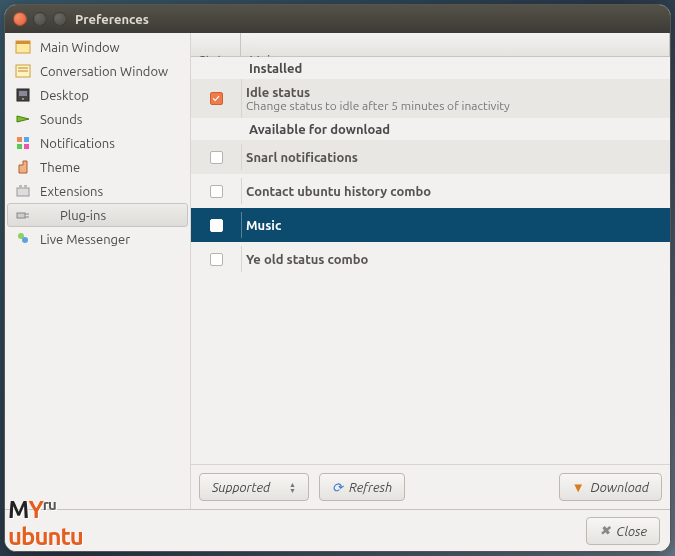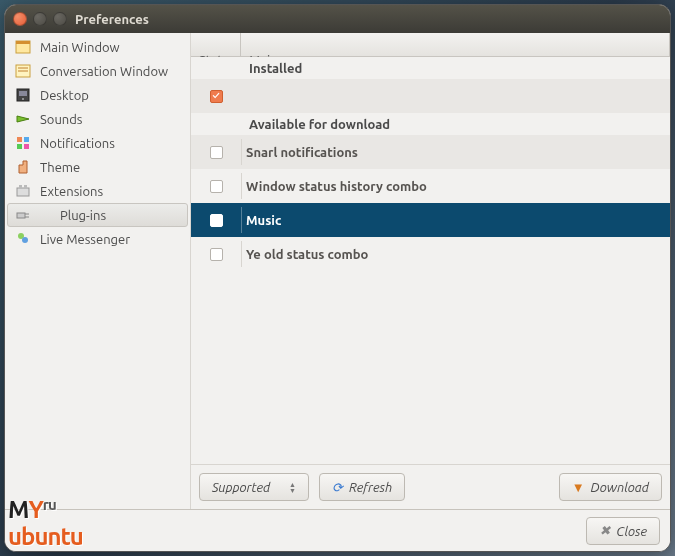--- a/index.html
+++ b/index.html
@@ -154,39 +154,43 @@
         <div class="th name">Main</div>
       </div>
       <div class="rows">
 
         <div class="section-head" style="padding-left:58px;">Installed</div>
 
         <div class="row alt">
           <div class="chkcell">
               <div class="chk checked"></div>
             </div>
+          <div class="namecell">
+            <div class="plugin-name">Idle status</div>
+            <div class="plugin-desc">Change status to idle after 5 minutes of inactivity</div>
+          </div>
         </div>
 
         <div class="section-head" style="padding-left:58px;">Available for download</div>
 
         <div class="row alt">
           <div class="chkcell">
               <div class="chk"></div>
             </div>
           <div class="namecell">
               <div class="plugin-name">Snarl notifications</div>
             </div>
         </div>
 
         <div class="row">
           <div class="chkcell">
               <div class="chk"></div>
             </div>
           <div class="namecell">
-              <div class="plugin-name">Window status history combo</div>
+              <div class="plugin-name">Contact ubuntu history combo</div>
             </div>
         </div>
 
         <div class="row sel">
           <div class="chkcell">
               <div class="chk"></div>
             </div>
           <div class="namecell">
               <div class="plugin-name">Music</div>
             </div>

